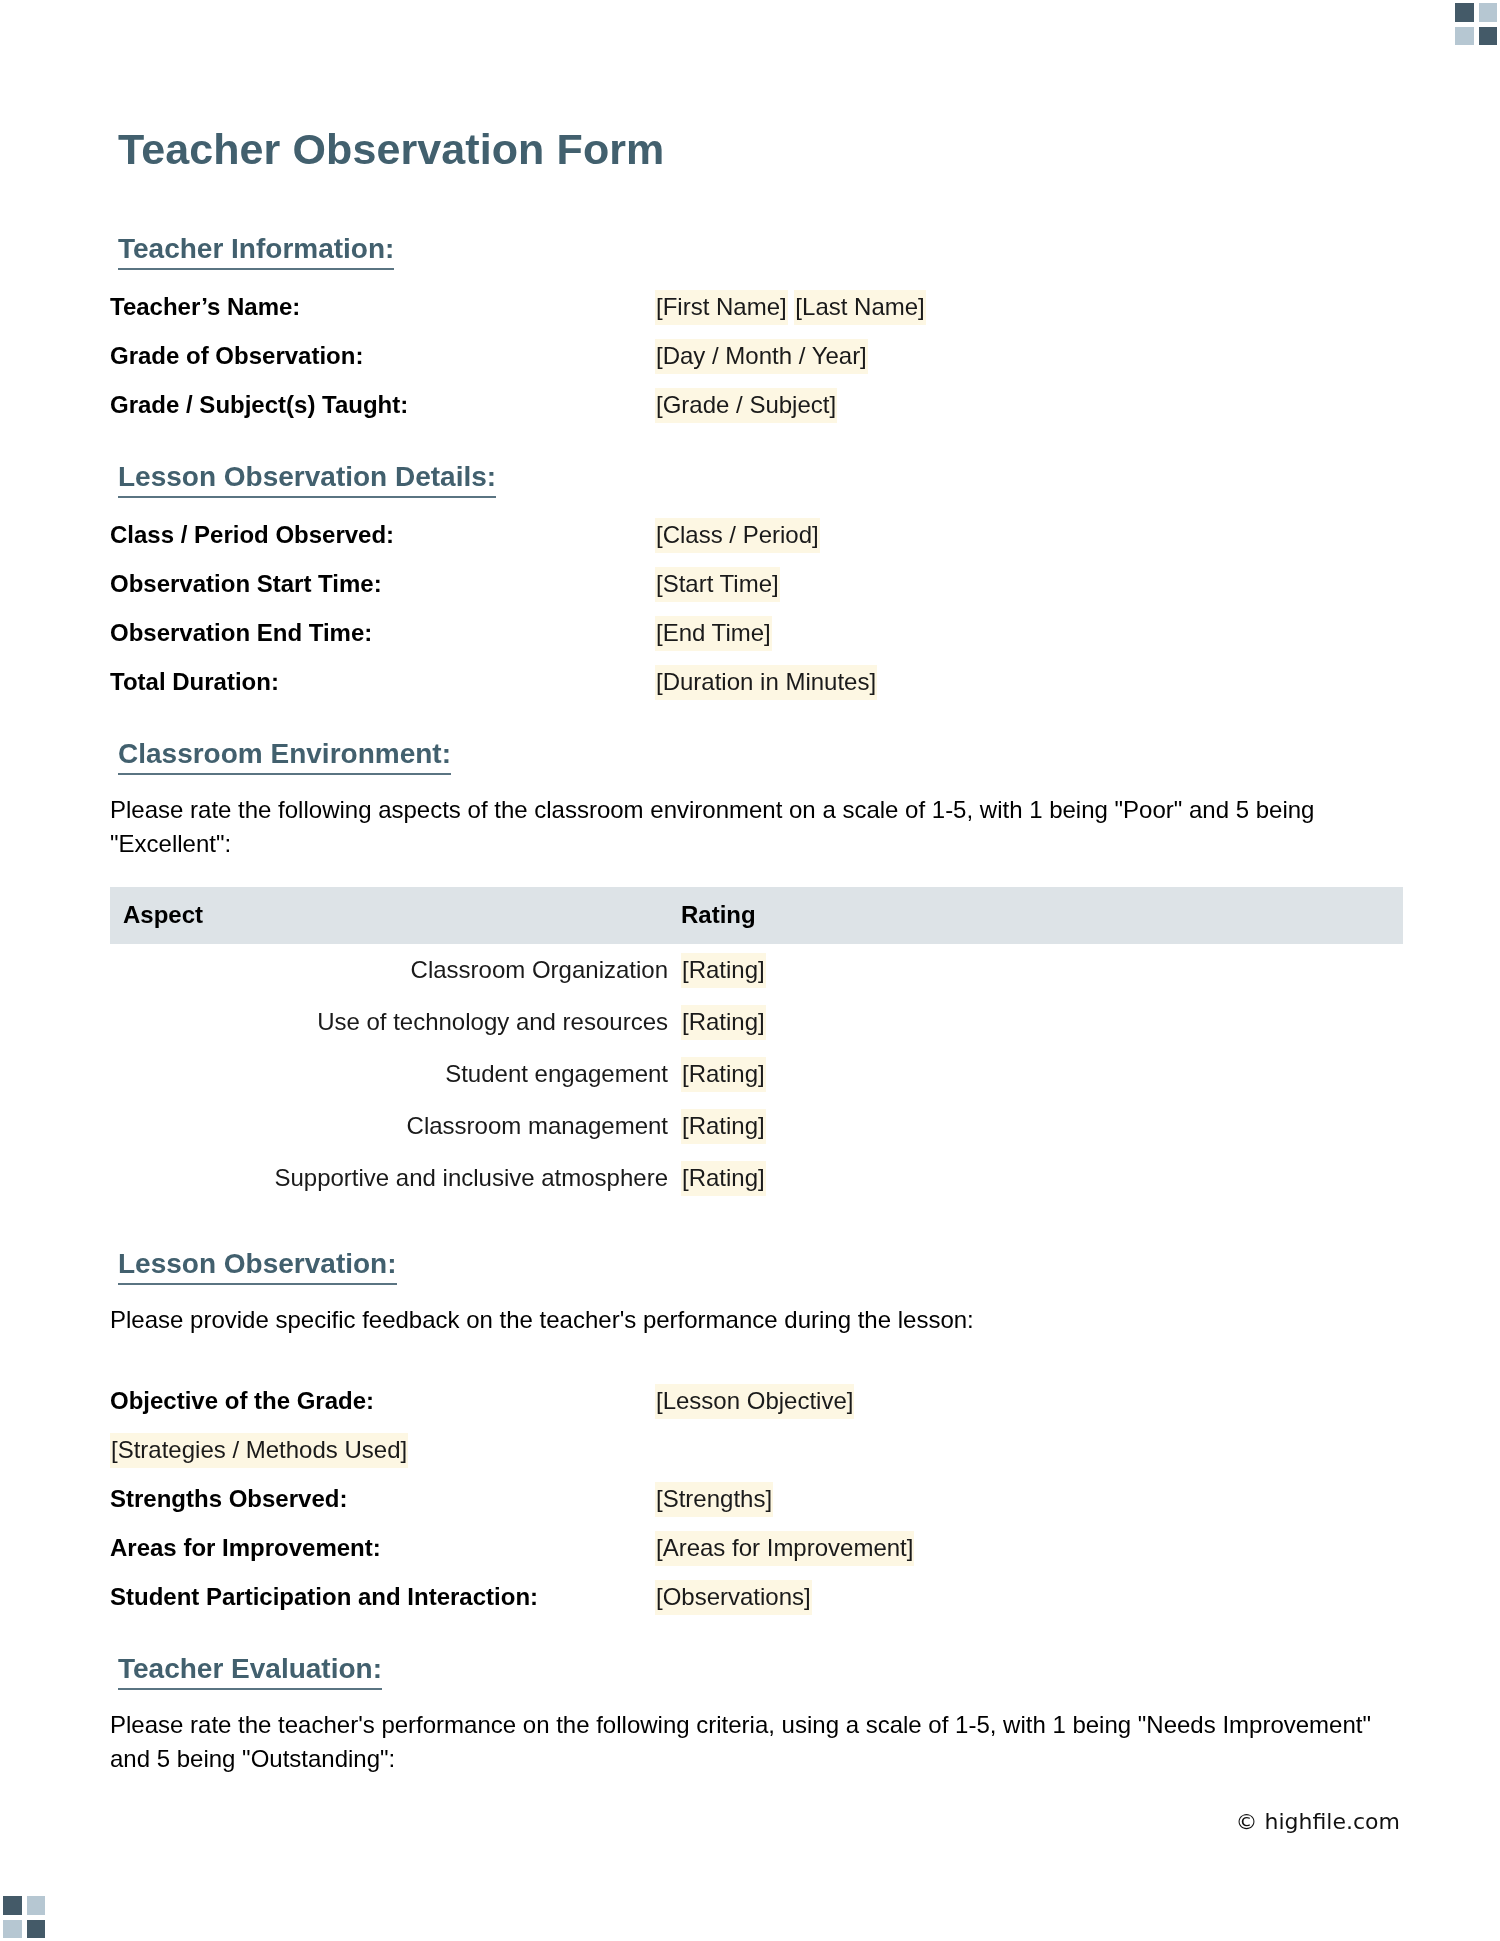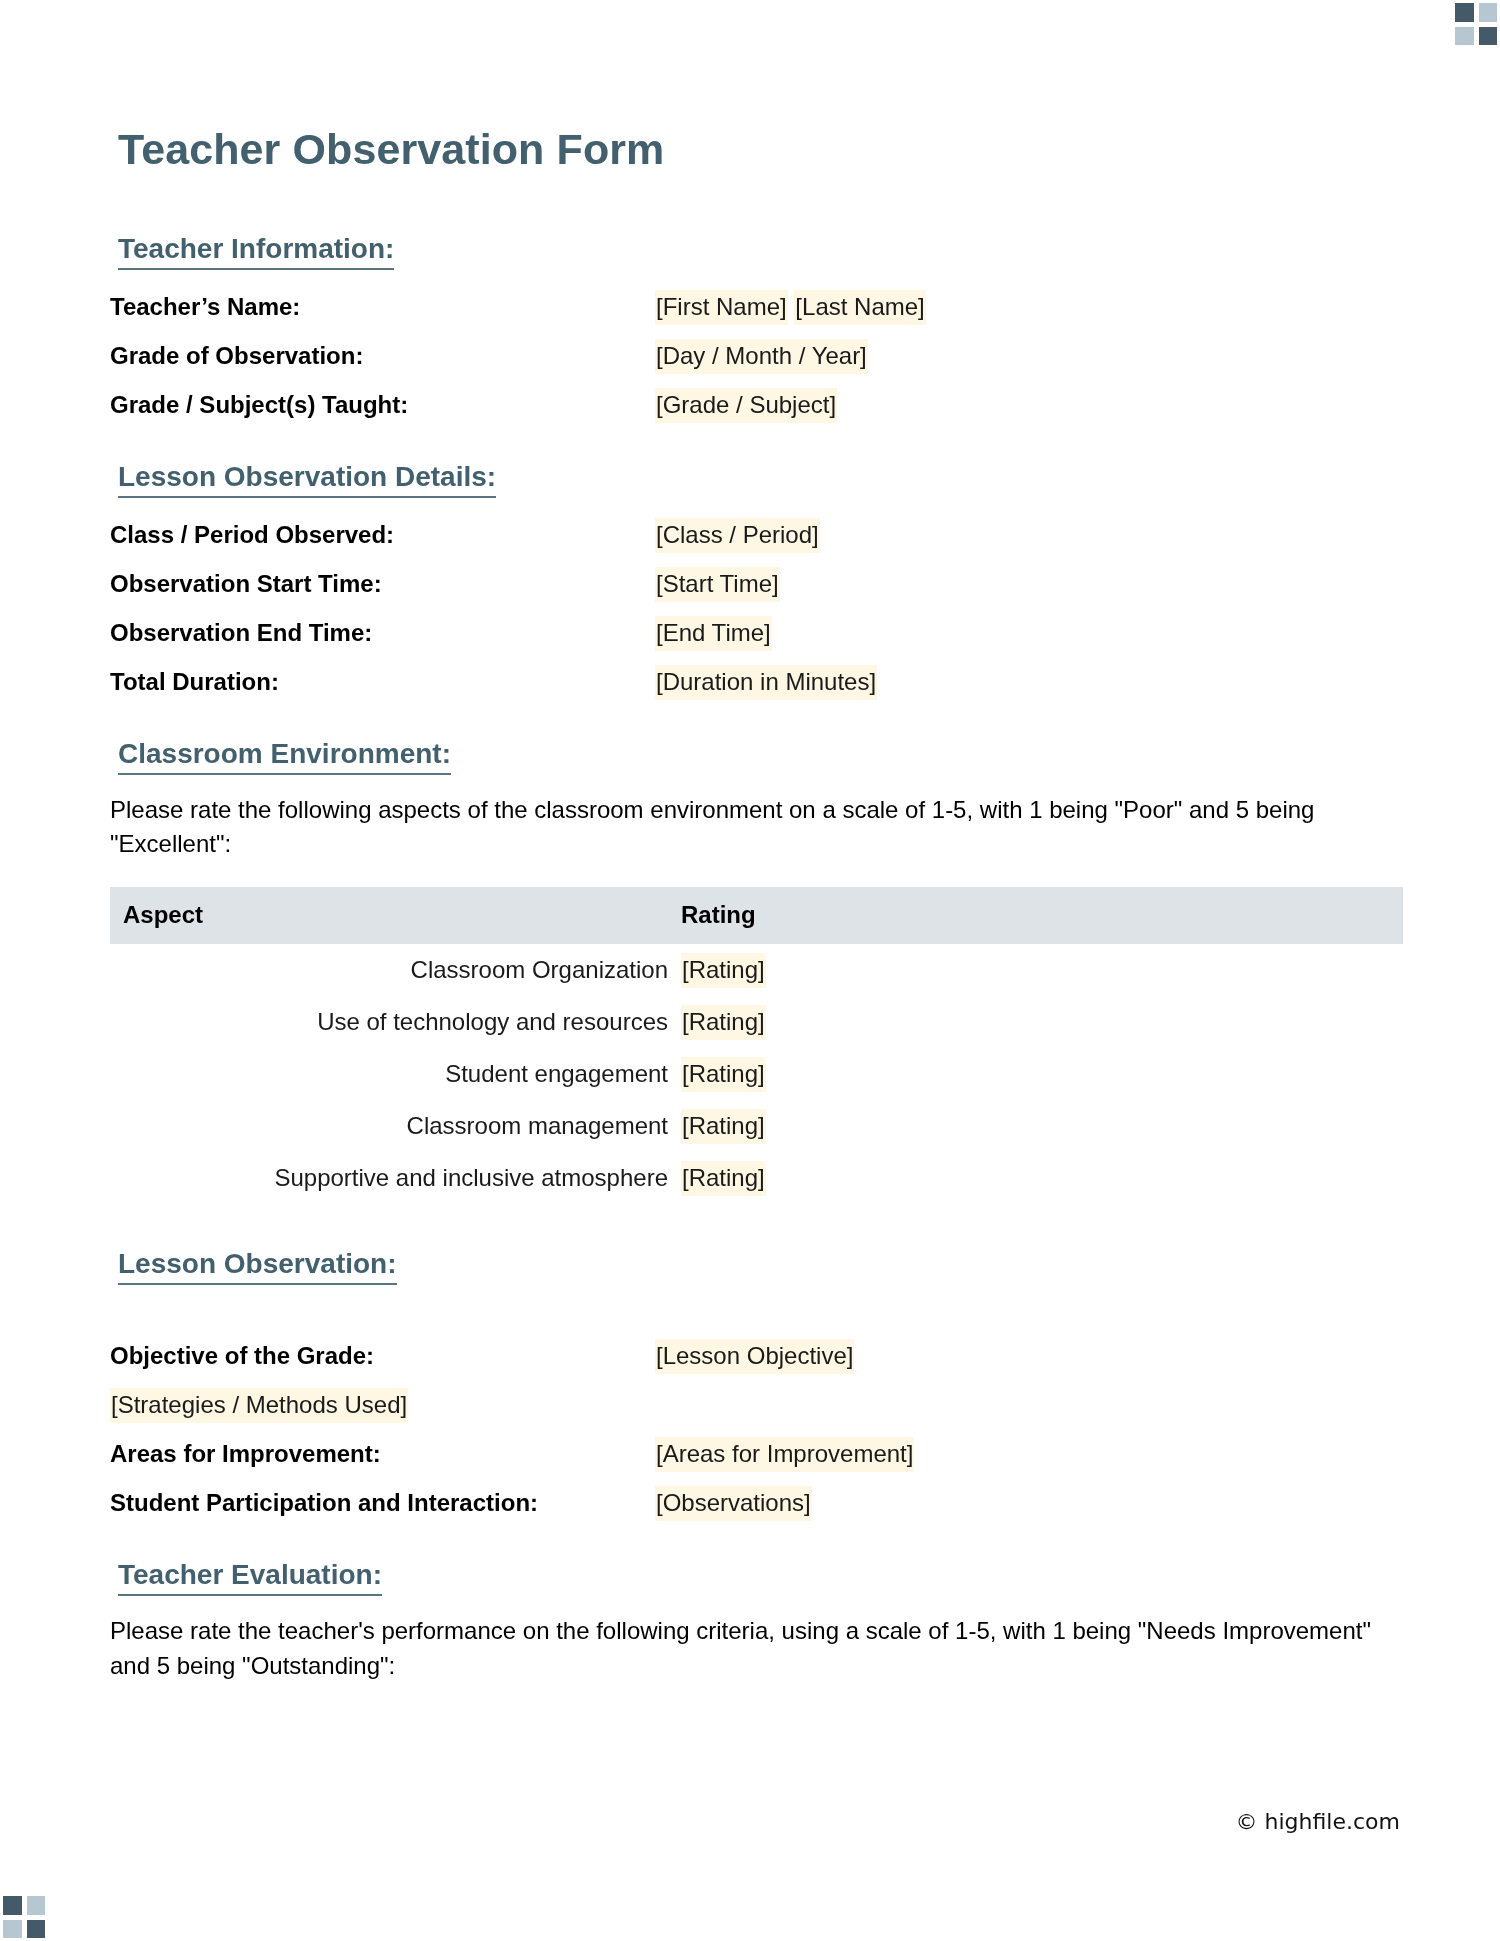--- a/index.html
+++ b/index.html
@@ -259,32 +259,37 @@
         </tbody>
       </table>
     </div>
 
     <div class="spacer-md"></div>
     <div class="section">
       <div class="heading-wrap">
         <h2 class="section-heading">Lesson Observation:</h2>
       </div>
 
+      <p class="para">Please provide specific feedback on the teacher's performance during the lesson:</p>
 
       <div class="spacer-sm"></div>
 
       <div class="field-row">
         <span class="field-label">Objective of the Grade:</span>
         <span class="field-value"><span class="hl">[Lesson Objective]</span></span>
       </div>
 
       <div class="field-row">
         <span class="field-value"><span class="hl">[Strategies / Methods Used]</span></span>
       </div>
 
+      <div class="field-row">
+        <span class="field-label">Strengths Observed:</span>
+        <span class="field-value"><span class="hl">[Strengths]</span></span>
+      </div>
 
       <div class="field-row">
         <span class="field-label">Areas for Improvement:</span>
         <span class="field-value"><span class="hl">[Areas for Improvement]</span></span>
       </div>
 
       <div class="field-row">
         <span class="field-label">Student Participation and Interaction:</span>
         <span class="field-value"><span class="hl">[Observations]</span></span>
       </div>

